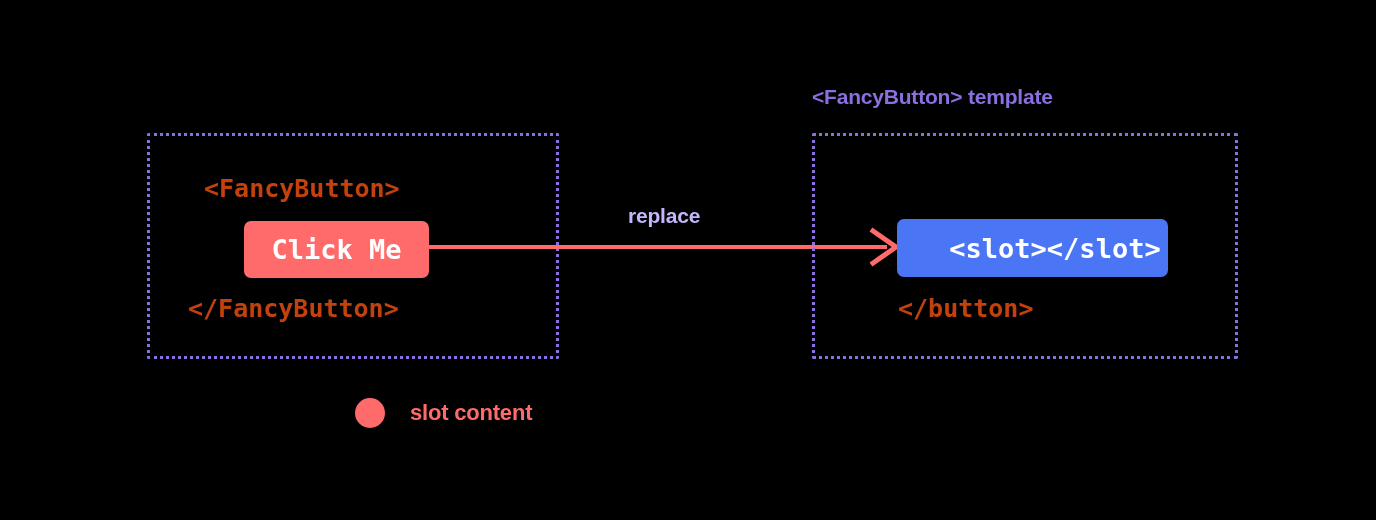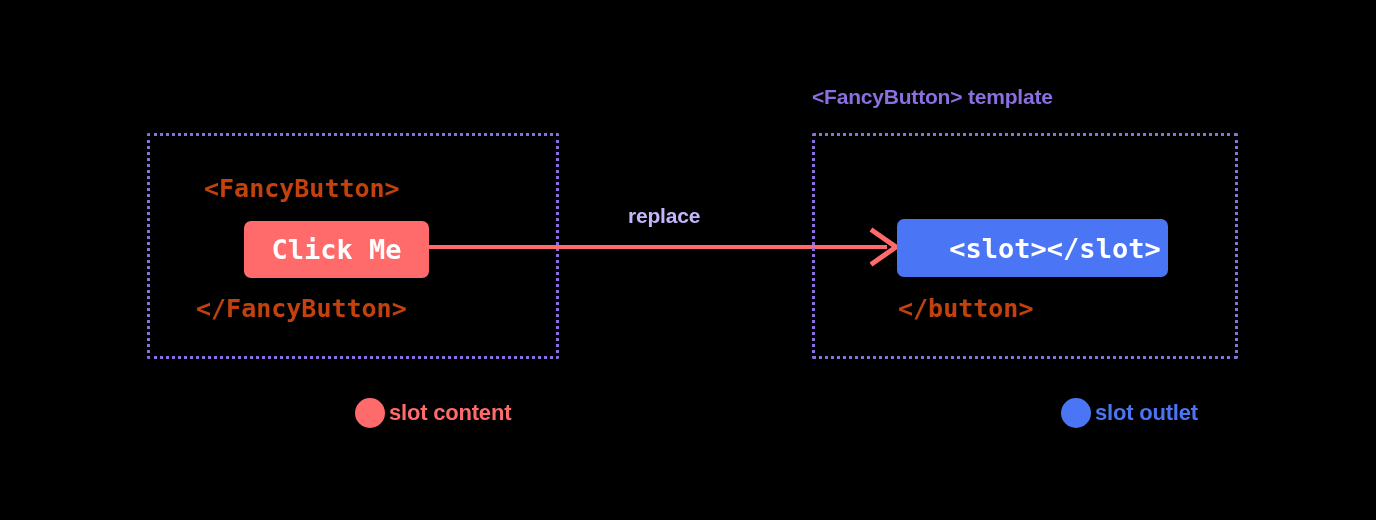--- a/index.html
+++ b/index.html
@@ -37,21 +37,21 @@
   .code-line {
     position:absolute;
     font-family:"DejaVu Sans Mono", monospace;
     font-weight:bold;
     font-size:25px;
     color:#c2410c;
     white-space:pre;
     letter-spacing:0px;
   }
   #code-open-fancy  { left:204px; top:174px; }
-  #code-close-fancy { left:196px; top:294px; }
+  #code-close-fancy { left:188px; top:294px; }
   #code-open-btn    { left:898px; top:174px; }
   #code-close-btn   { left:898px; top:294px;text-align:center; }
 
   
   .chip {
     position:absolute;
     display:flex;
     align-items:center;
     justify-content:center;
     font-family:"DejaVu Sans Mono", monospace;
@@ -83,21 +83,21 @@
     color:#c4b5fd;
     white-space:nowrap;
     letter-spacing:-0.2px;
   }
 
   
   .legend {
     position:absolute;
     display:flex;
     align-items:center;
-    gap:4px;
+    gap:25px;
   }
   #legend-content { left:355px; top:398px; }
   #legend-outlet  { left:1061px; top:398px; }
   .legend-dot { width:30px; height:30px; border-radius:50%; flex:0 0 auto; }
   #dot-content { background:#ff6b6b; }
   #dot-outlet  { background:#4a76f5; }
   .legend-text {
     font-family:"Liberation Sans", sans-serif;
     font-weight:bold;
     font-size:22px;
@@ -135,18 +135,14 @@
 
   <div class="chip" id="chip-slot">&lt;slot&gt;&lt;/slot&gt;</div>
 
   <div class="code-line" id="code-close-btn">&lt;/button&gt;</div>
 
   <div class="legend" id="legend-content">
     <span class="legend-dot" id="dot-content"></span>
     <span class="legend-text" id="text-content">slot content</span>
   </div>
 
-  <div class="legend" id="legend-outlet">
-    <span class="legend-dot" id="dot-outlet"></span>
-    <span class="legend-text" id="text-outlet">slot outlet</span>
-  </div>
 
 </div>
 
 </body></html>

